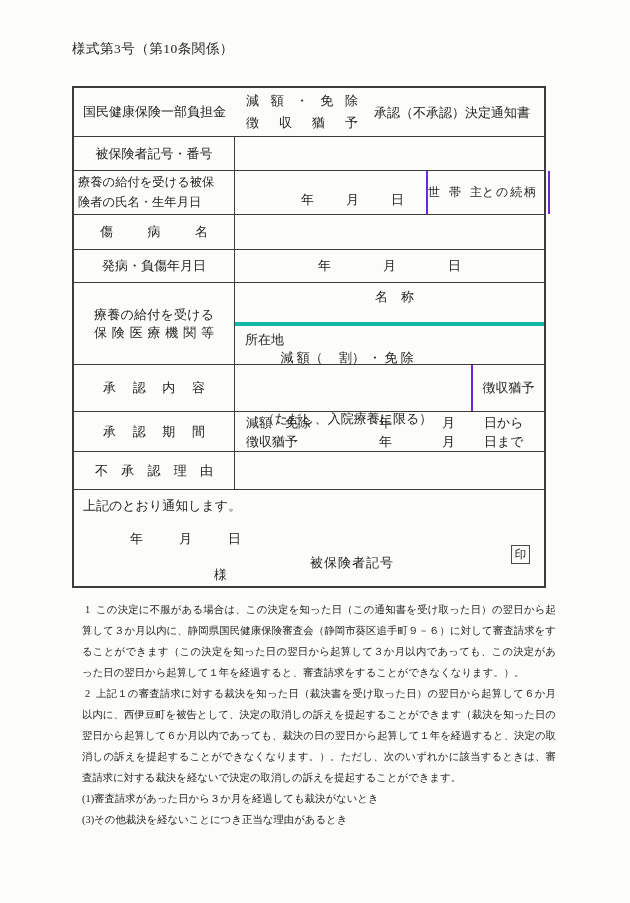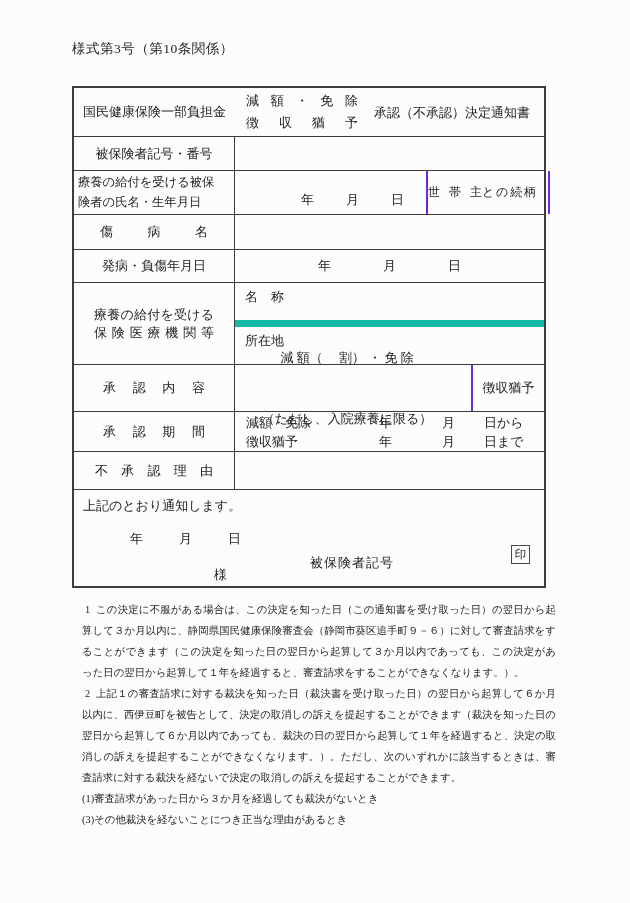--- a/index.html
+++ b/index.html
@@ -59,21 +59,21 @@
   .relation-cell{flex:0 0 70px;display:flex;align-items:center;justify-content:center;font-size:12px;line-height:1.55;box-sizing:border-box;}
   .relation-cell .jblock{width:54px;}
   .relation-value{flex:0 0 60px;box-sizing:border-box;}
 
   
   .onset-value{display:flex;align-items:center;justify-content:center;gap:52px;}
 
   
   .inst-right{flex:1;display:flex;flex-direction:column;}
   .inst-sub{flex:1;box-sizing:border-box;padding:5px 0 0 10px;}
-  .inst-sub.first{border-bottom:7px solid #14b8a6;}
+  .inst-sub.first{border-bottom:4px solid #14b8a6;text-align:center;}
 
   
   .content-mid{flex:0 0 224px;display:flex;flex-direction:column;align-items:center;justify-content:center;line-height:21px;box-sizing:border-box;gap:40px;}
   .deferment-cell{flex:1;display:flex;align-items:center;justify-content:center;box-sizing:border-box;}
 
   
   .period-body{flex:1;display:flex;flex-direction:column;justify-content:center;padding-left:11px;box-sizing:border-box;}
   .period-line{display:flex;line-height:19px;}
   .period-line .p-label{width:133px;}
   .period-line .p-year{width:46px;}

